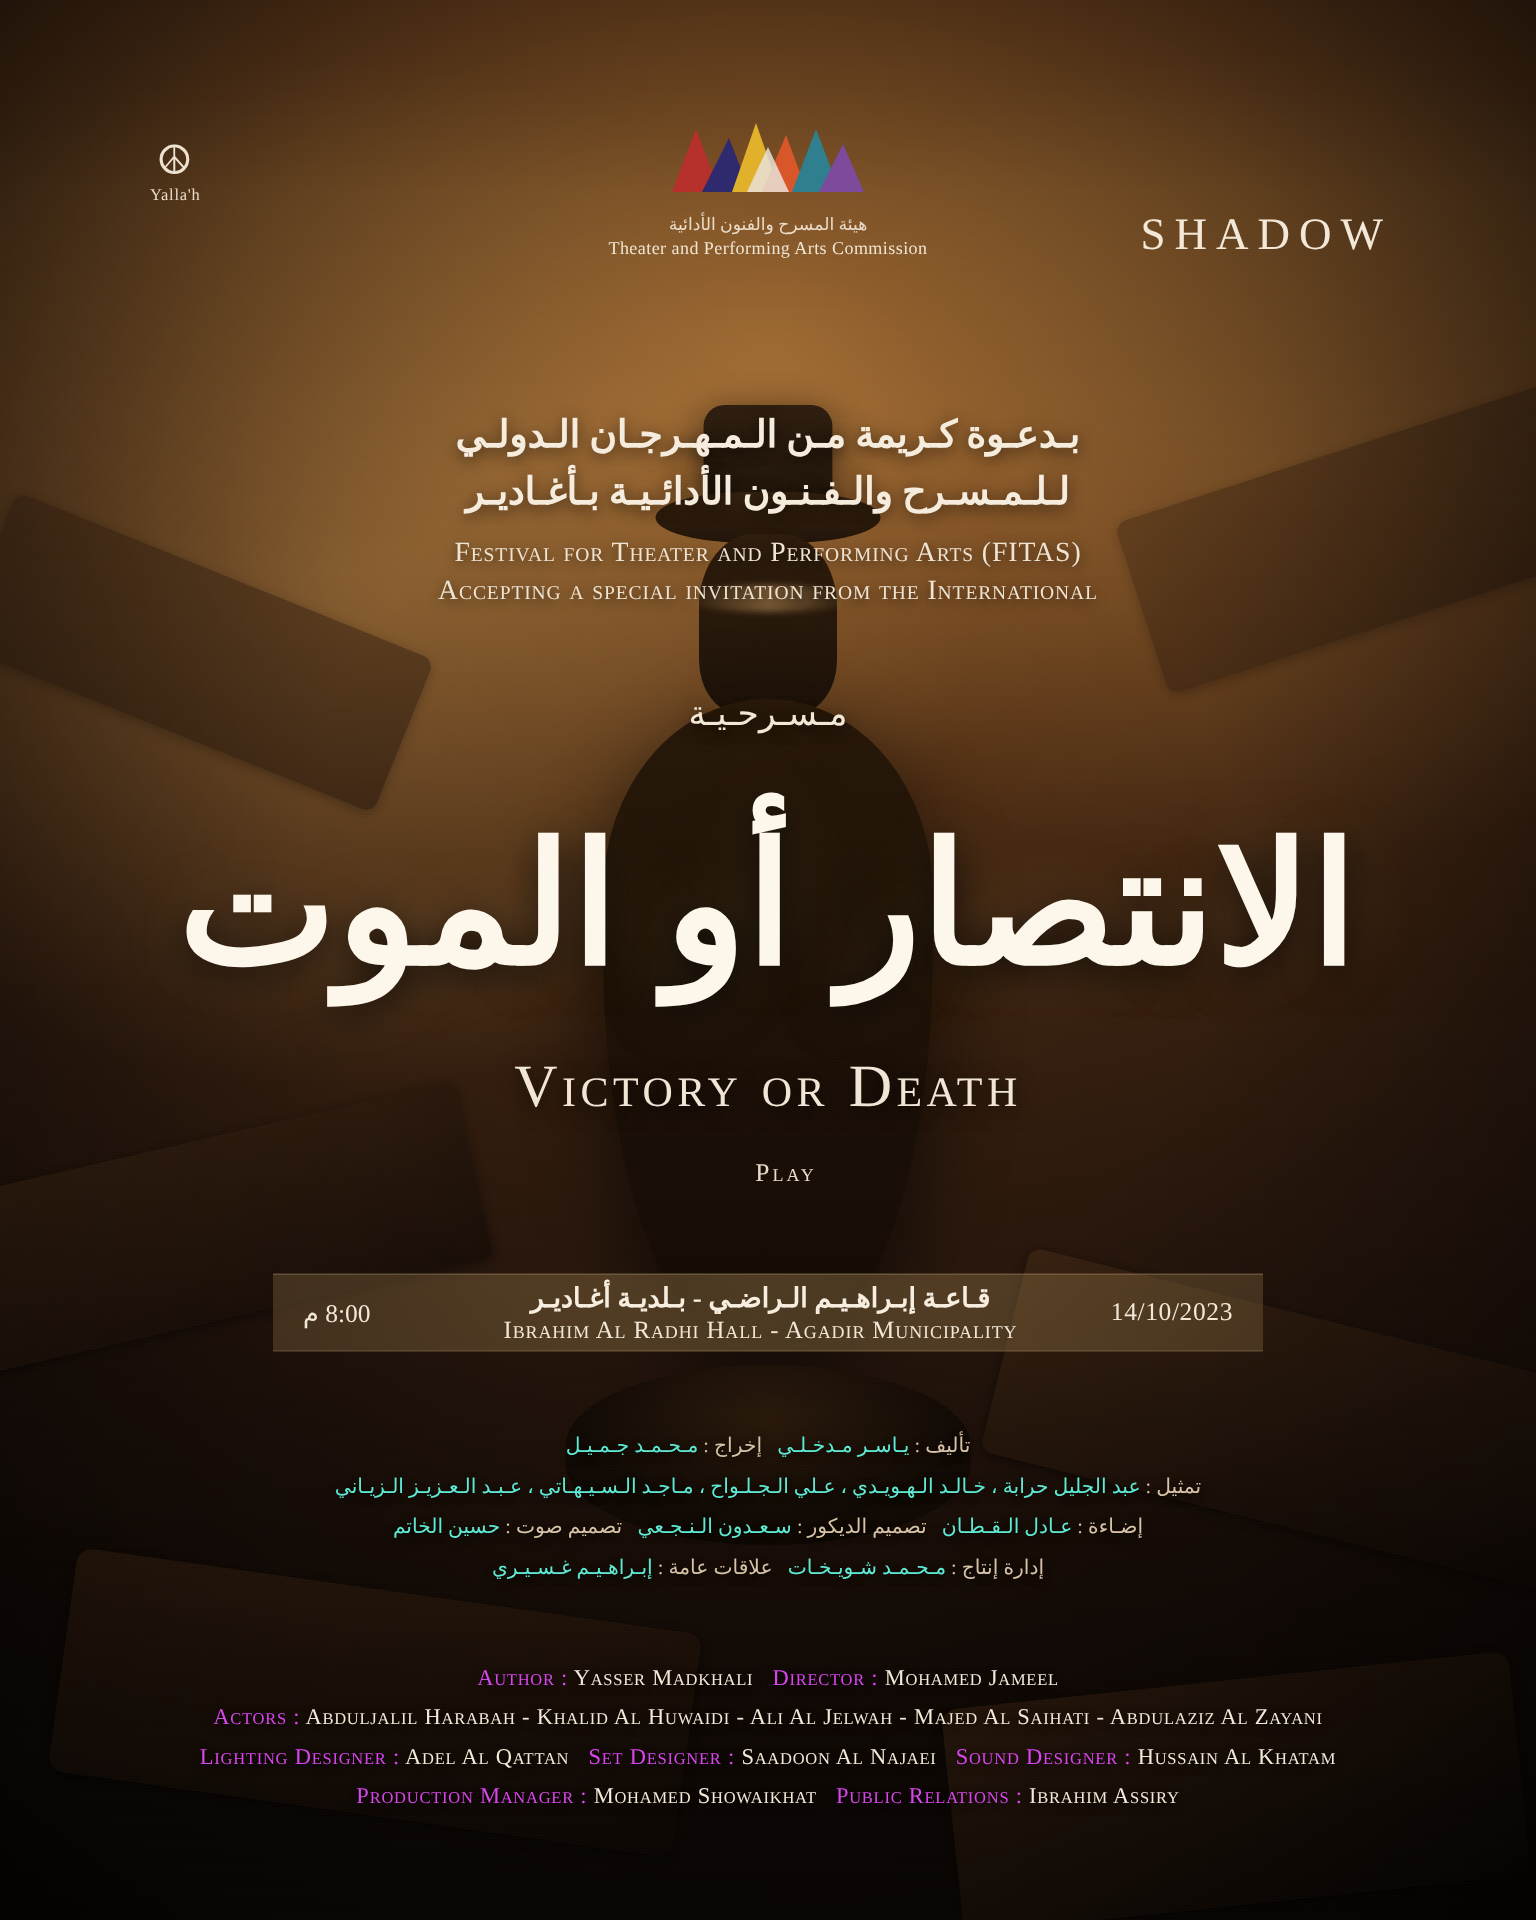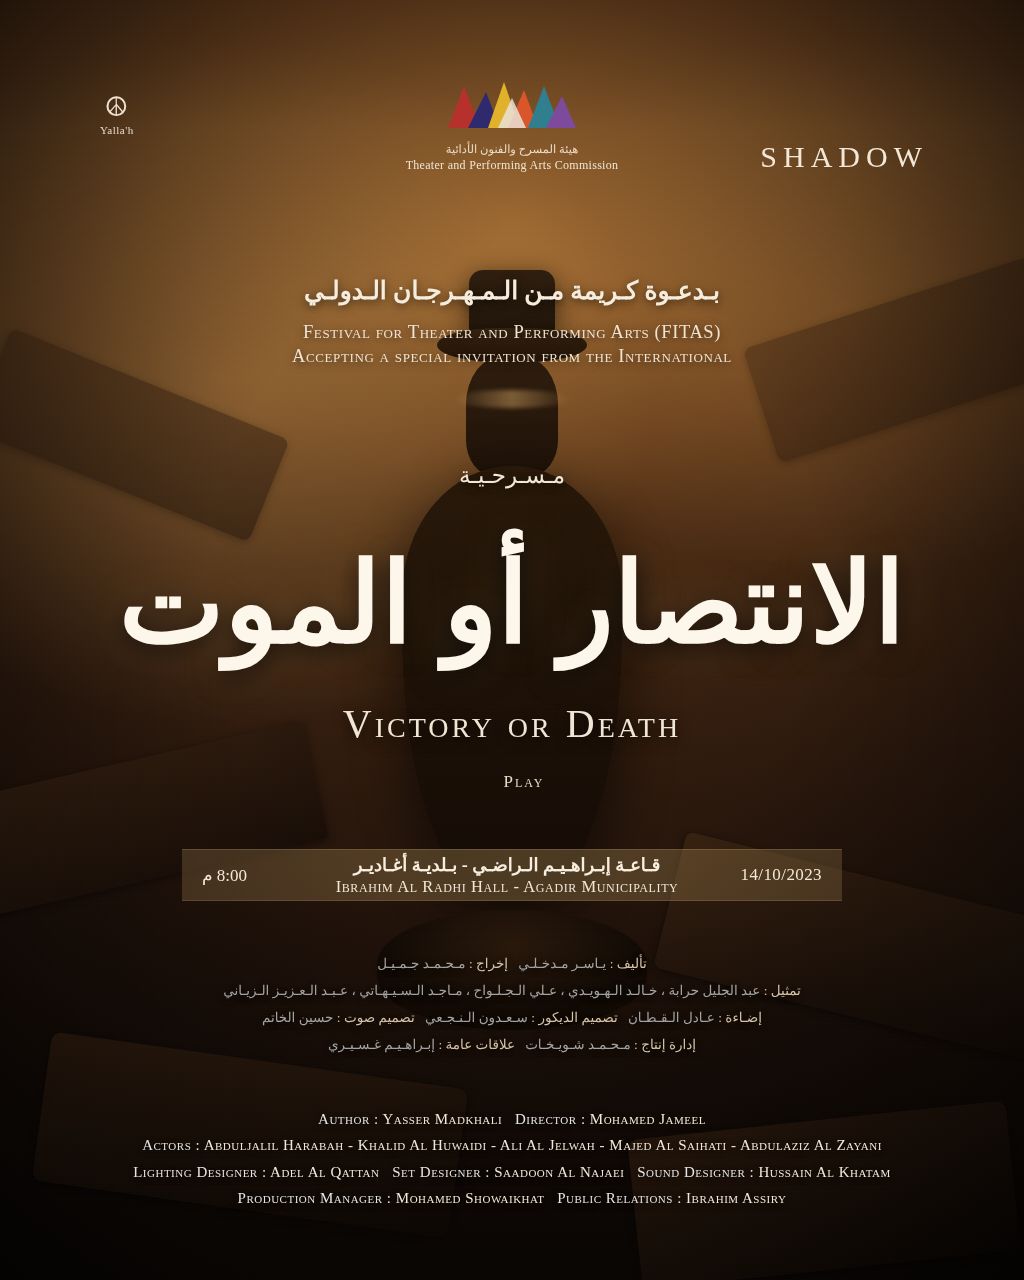--- a/index.html
+++ b/index.html
@@ -237,31 +237,31 @@
 
   
   .credits-ar {
     position: absolute; left: 110px; right: 110px; top: 950px;
     direction: rtl; text-align: center;
     color: #e8d9c4;
     font-size: 13.5px; line-height: 2.0; letter-spacing: 1px;
     text-shadow: 0 2px 6px rgba(0,0,0,.6);
   }
   .credits-ar .lbl { color: #d6c3a8; }
-  .credits-ar .val { color: #a3a3a3; }
+  .credits-ar .val { color: #5eead4; }
 
   
   .credits-en {
     position: absolute; left: 90px; right: 90px; top: 1106px;
     text-align: center; color: #e3d4bf;
     font-size: 15px; line-height: 1.75; letter-spacing: .5px;
     font-variant: small-caps;
     text-shadow: 0 2px 6px rgba(0,0,0,.6);
   }
-  .credits-en .lbl { color: #e5e5e5; }
+  .credits-en .lbl { color: #d946ef; }
   .credits-en .val { color: #f3e9d9; }
   .credits-en .row { white-space: nowrap; }
 </style>
 </head>
 <body>
 
 <div class="poster">
 
   <div class="bg"></div>
   <div class="bg-haze"></div>
@@ -314,20 +314,21 @@
       </div>
 
       <div class="logo-shadow">
         <div class="shadow-word">SHADOW</div>
       </div>
     </div>
 
     <div class="invite">
       <div class="invite-ar">
         <div>بـدعـوة كـريمة مـن الـمـهـرجـان الـدولـي</div>
+        <div>لـلـمـسـرح والـفـنـون الأدائـيـة بـأغـاديـر</div>
       </div>
       <div class="invite-en">
         <div>Festival for Theater and Performing Arts  (FITAS)</div>
         <div>Accepting a special invitation from the International</div>
       </div>
     </div>
 
     <div class="kind-ar">مـسـرحـيـة</div>
     <div class="title-ar">الانتصار أو الموت</div>
     <div class="title-en">Victory or Death</div>

